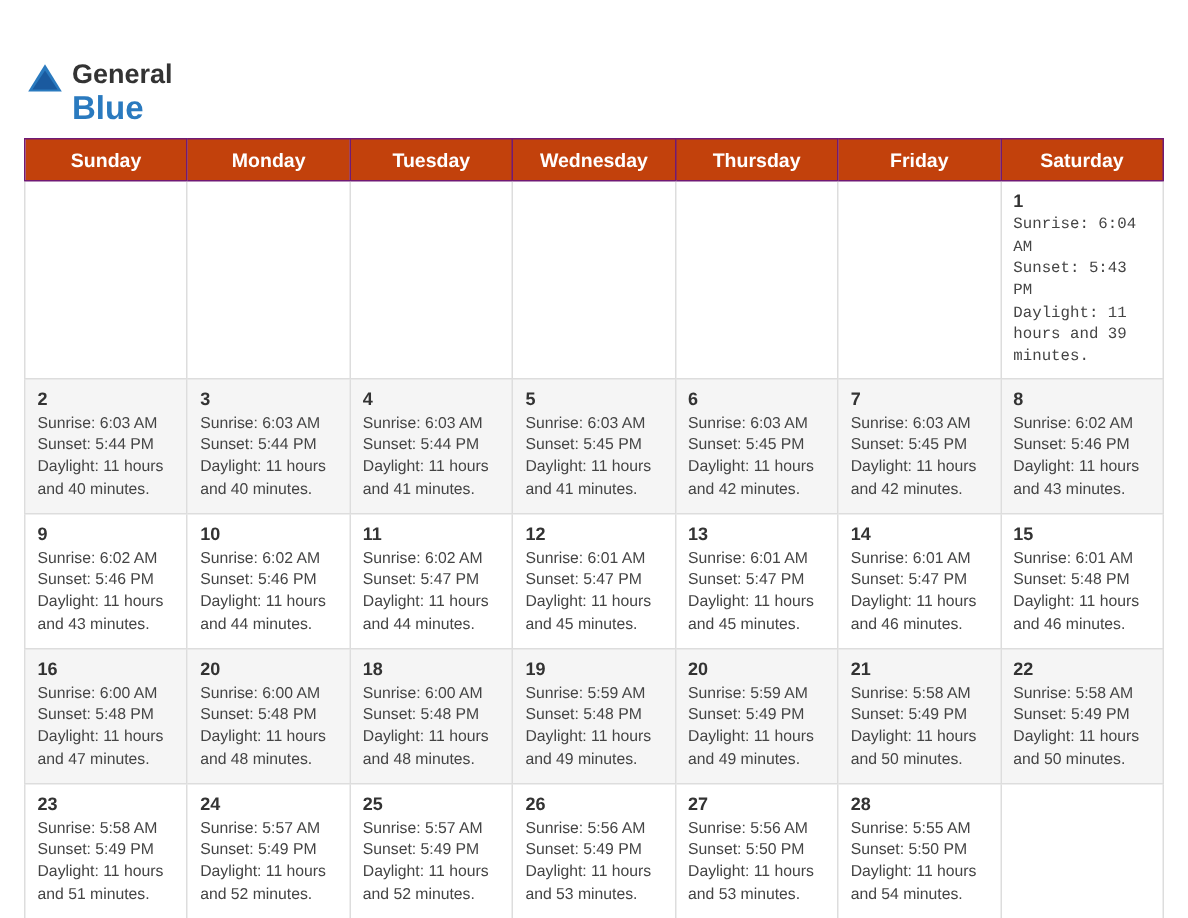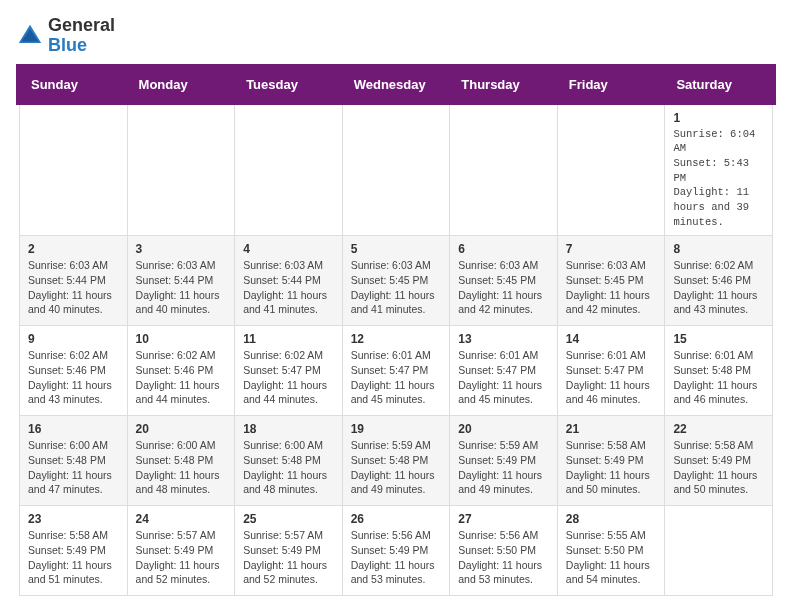--- a/index.html
+++ b/index.html
@@ -11,35 +11,36 @@
       padding: 16px;
     }
     .header {
       display: flex;
       justify-content: space-between;
       align-items: flex-start;
       margin-bottom: 8px;
     }
     .logo {
       display: flex;
-      align-items: center;
+      align-items: flex-start;
       gap: 4px;
+      margin-top: 24px;
     }
     .logo-text {
       display: flex;
       flex-direction: column;
       line-height: 1.1;
     }
     .logo-general {
       font-size: 18px;
       font-weight: bold;
       color: #333;
     }
     .logo-blue {
-      font-size: 18px;
+      font-size: 22px;
       font-weight: bold;
       color: #2a7abf;
     }
     .logo-icon {
       width: 28px;
       height: 28px;
     }
     .title-area {
       text-align: right;
     }
@@ -51,27 +52,27 @@
     .location-title {
       font-size: 14px;
       color: #555;
     }
     .calendar {
       width: 100%;
       border-collapse: collapse;
       border: 1px solid #ccc;
     }
     .calendar th {
-      background: #701a75;
+      background: #c2410c;
       color: #fff;
-      text-align: left;
+      text-align: center;
       padding: 6px 8px;
       font-size: 13px;
       font-weight: bold;
-      border: 7px solid #701a75;
+      border: 1px solid #701a75;
     }
     .calendar td {
       vertical-align: top;
       padding: 6px 8px;
       border: 1px solid #ddd;
       width: calc(100% / 7);
       height: 90px;
       background: #fff;
       font-size: 11px;
       color: #333;

